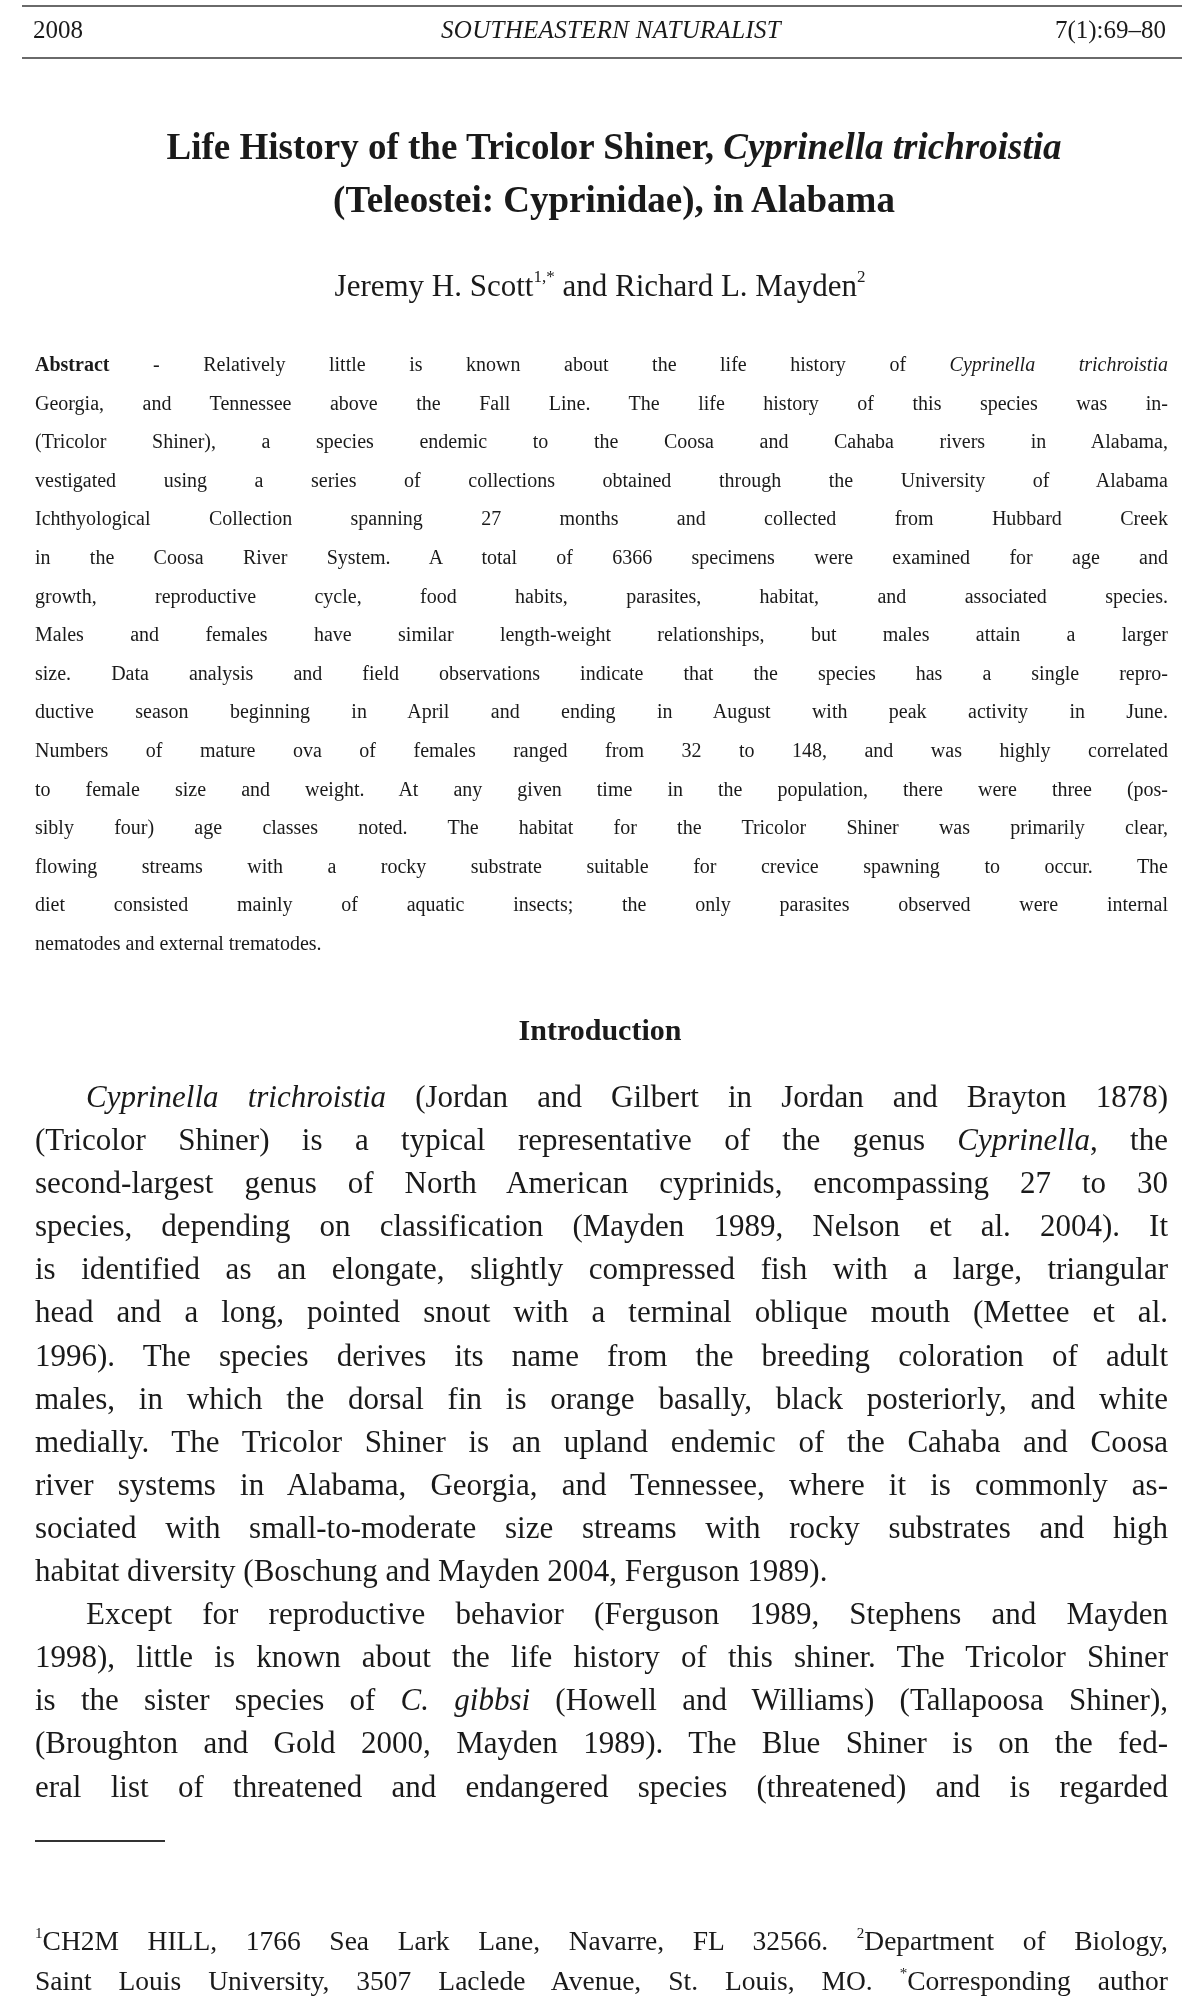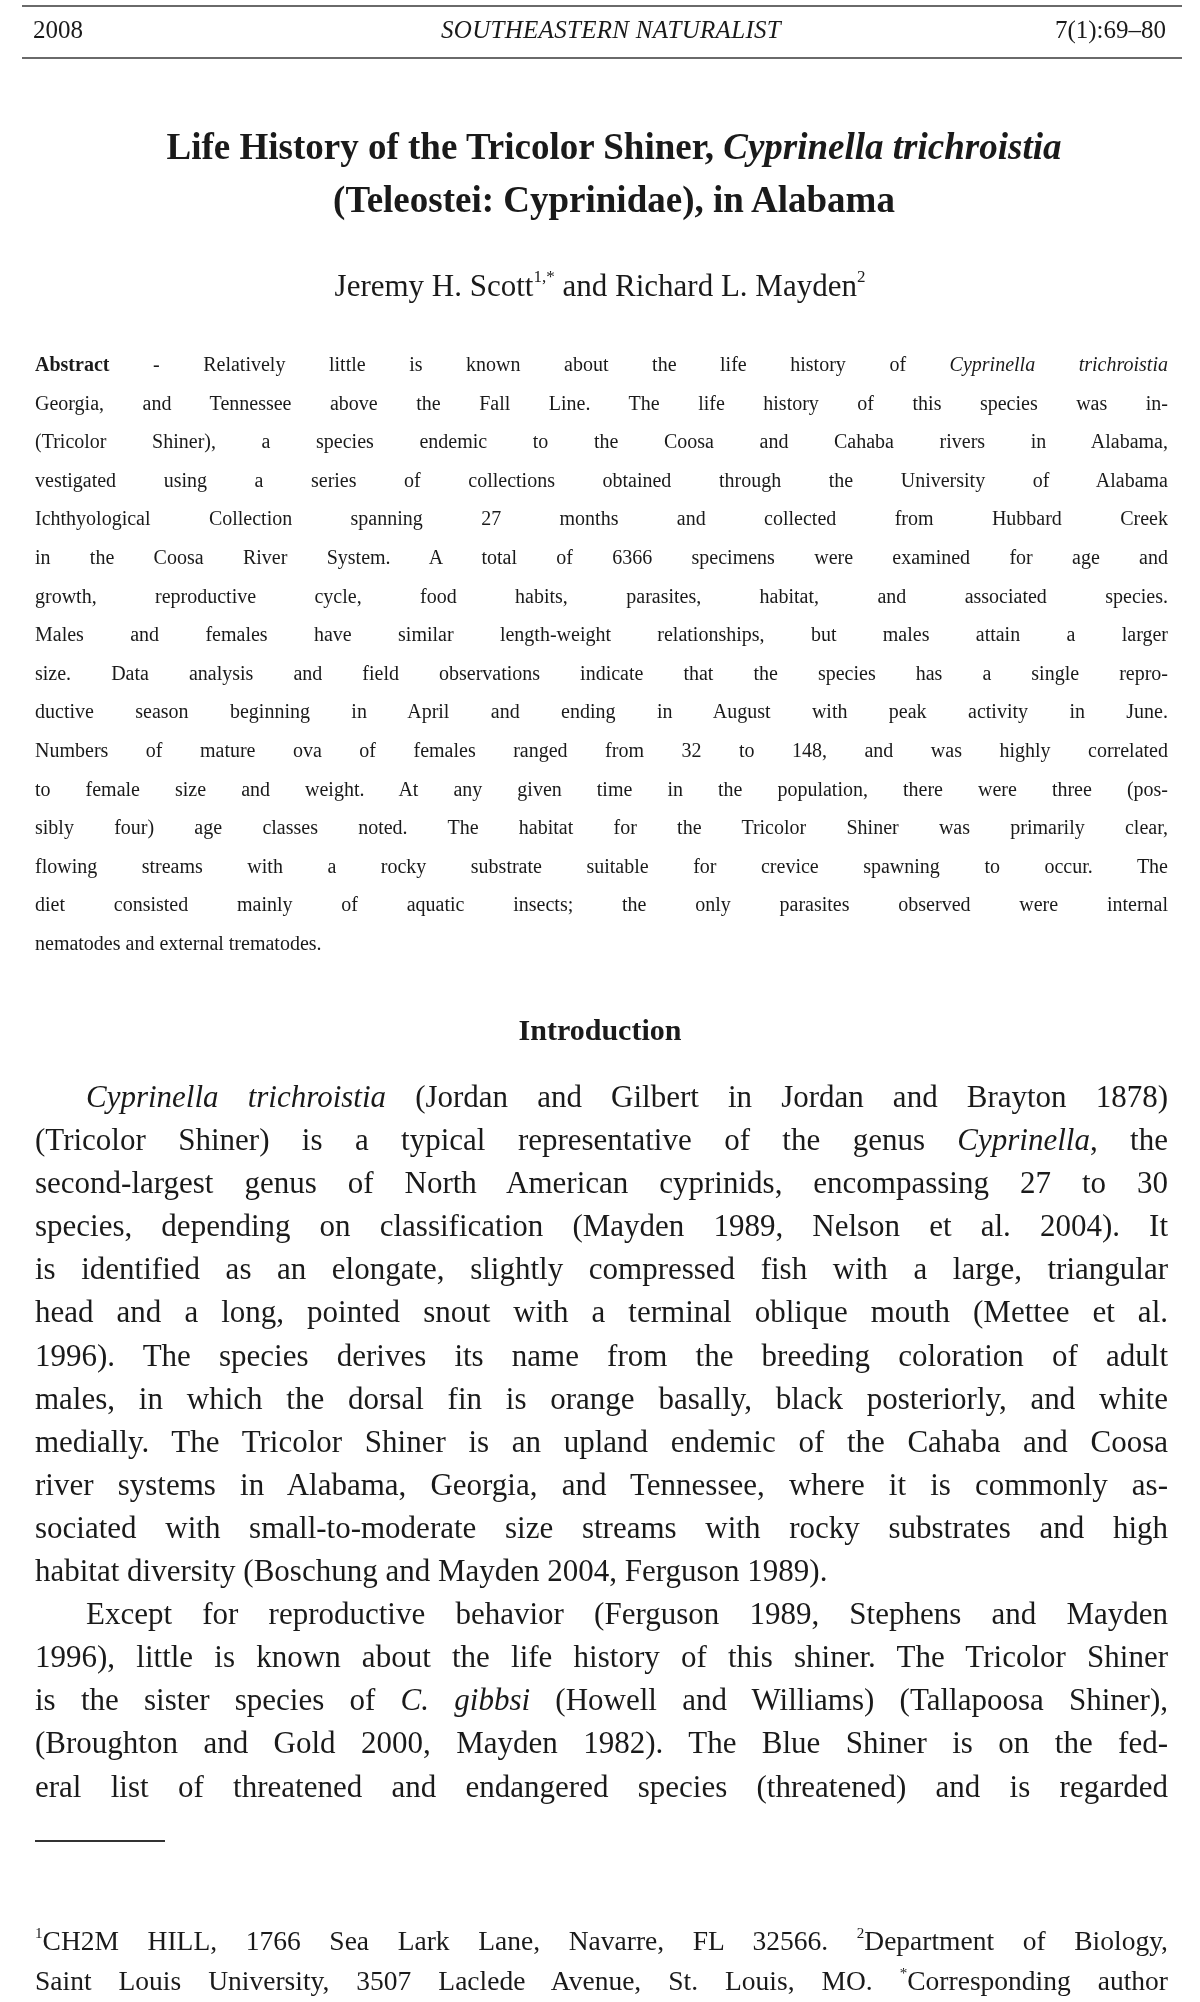--- a/index.html
+++ b/index.html
@@ -71,23 +71,23 @@
   <span class="line">species, depending on classification (Mayden 1989, Nelson et al. 2004). It</span>
   <span class="line">is identified as an elongate, slightly compressed fish with a large, triangular</span>
   <span class="line">head and a long, pointed snout with a terminal oblique mouth (Mettee et al.</span>
   <span class="line">1996). The species derives its name from the breeding coloration of adult</span>
   <span class="line">males, in which the dorsal fin is orange basally, black posteriorly, and white</span>
   <span class="line">medially. The Tricolor Shiner is an upland endemic of the Cahaba and Coosa</span>
   <span class="line">river systems in Alabama, Georgia, and Tennessee, where it is commonly as-</span>
   <span class="line">sociated with small-to-moderate size streams with rocky substrates and high</span>
   <span class="line last">habitat diversity (Boschung and Mayden 2004, Ferguson 1989).</span>
   <span class="line" style="padding-left:51px;">Except for reproductive behavior (Ferguson 1989, Stephens and Mayden</span>
-  <span class="line">1996), little is known about the life history of this shiner. The Tricolor Shiner</span>
+  <span class="line">1998), little is known about the life history of this shiner. The Tricolor Shiner</span>
   <span class="line"><span>is the sister species of </span><i>C. gibbsi</i><span> (Howell and Williams) (Tallapoosa Shiner),</span></span>
-  <span class="line">(Broughton and Gold 2000, Mayden 1982). The Blue Shiner is on the fed-</span>
+  <span class="line">(Broughton and Gold 2000, Mayden 1989). The Blue Shiner is on the fed-</span>
   <span class="line">eral list of threatened and endangered species (threatened) and is regarded</span>
 </div>
 
 <div class="fn-rule"></div>
 
 <div class="text footnote">
   <span class="line"><sup>1</sup><span>CH2M HILL, 1766 Sea Lark Lane, Navarre, FL 32566. </span><sup>2</sup><span>Department of Biology,</span></span>
   <span class="line"><span>Saint Louis University, 3507 Laclede Avenue, St. Louis, MO. </span><sup>*</sup><span>Corresponding author</span></span>
   <span class="line last">- jeremy.scott@ch2m.com.</span>
 </div>

